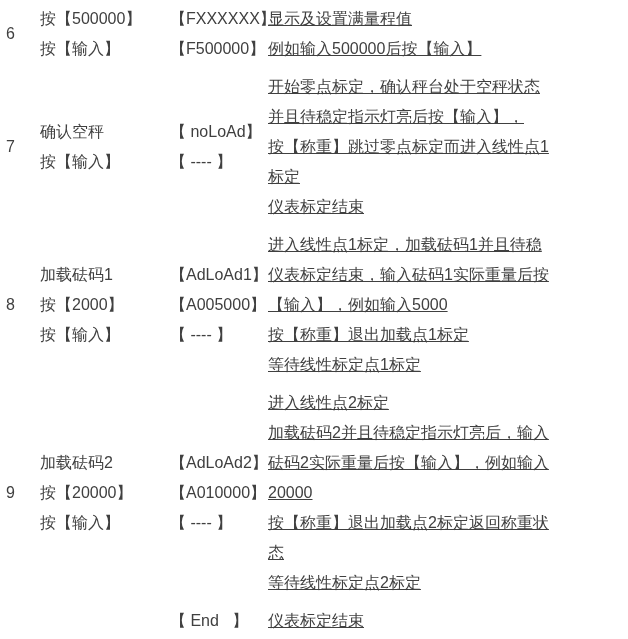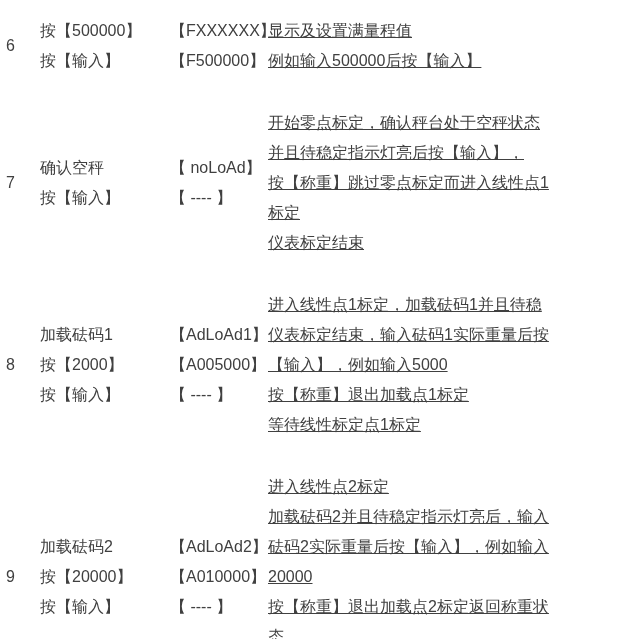--- a/index.html
+++ b/index.html
@@ -18,21 +18,21 @@
     border-collapse: collapse;
     table-layout: fixed;
     width: 628px;
   }
   col.c-step    { width: 40px; }
   col.c-action  { width: 130px; }
   col.c-display { width: 96px; }
   col.c-desc    { width: 362px; }
   td {
     vertical-align: middle;
-    padding: 16px 0;
+    padding: 4px 0;
   }
   td.step-cell { padding-left: 6px; }
   td.desc-cell { padding-left: 2px; text-decoration: underline; }
   .ln {
     height: 30px;
     line-height: 30px;
     font-size: 16px;
     white-space: pre;
     overflow: visible;
   }
@@ -134,15 +134,27 @@
         <div class="ln">进入线性点2标定</div>
         <div class="ln">加载砝码2并且待稳定指示灯亮后，输入</div>
         <div class="ln">砝码2实际重量后按【输入】，例如输入</div>
         <div class="ln">20000</div>
         <div class="ln">按【称重】退出加载点2标定返回称重状</div>
         <div class="ln">态</div>
         <div class="ln">等待线性标定点2标定</div>
       </td>
     </tr>
 
+    <tr>
+      <td class="step-cell">
+        <div class="step-num"></div>
+      </td>
+      <td></td>
+      <td>
+        <div class="ln">【 End   】</div>
+      </td>
+      <td class="desc-cell">
+        <div class="ln">仪表标定结束</div>
+      </td>
+    </tr>
 
   </tbody>
 </table>
 
 </body></html>

